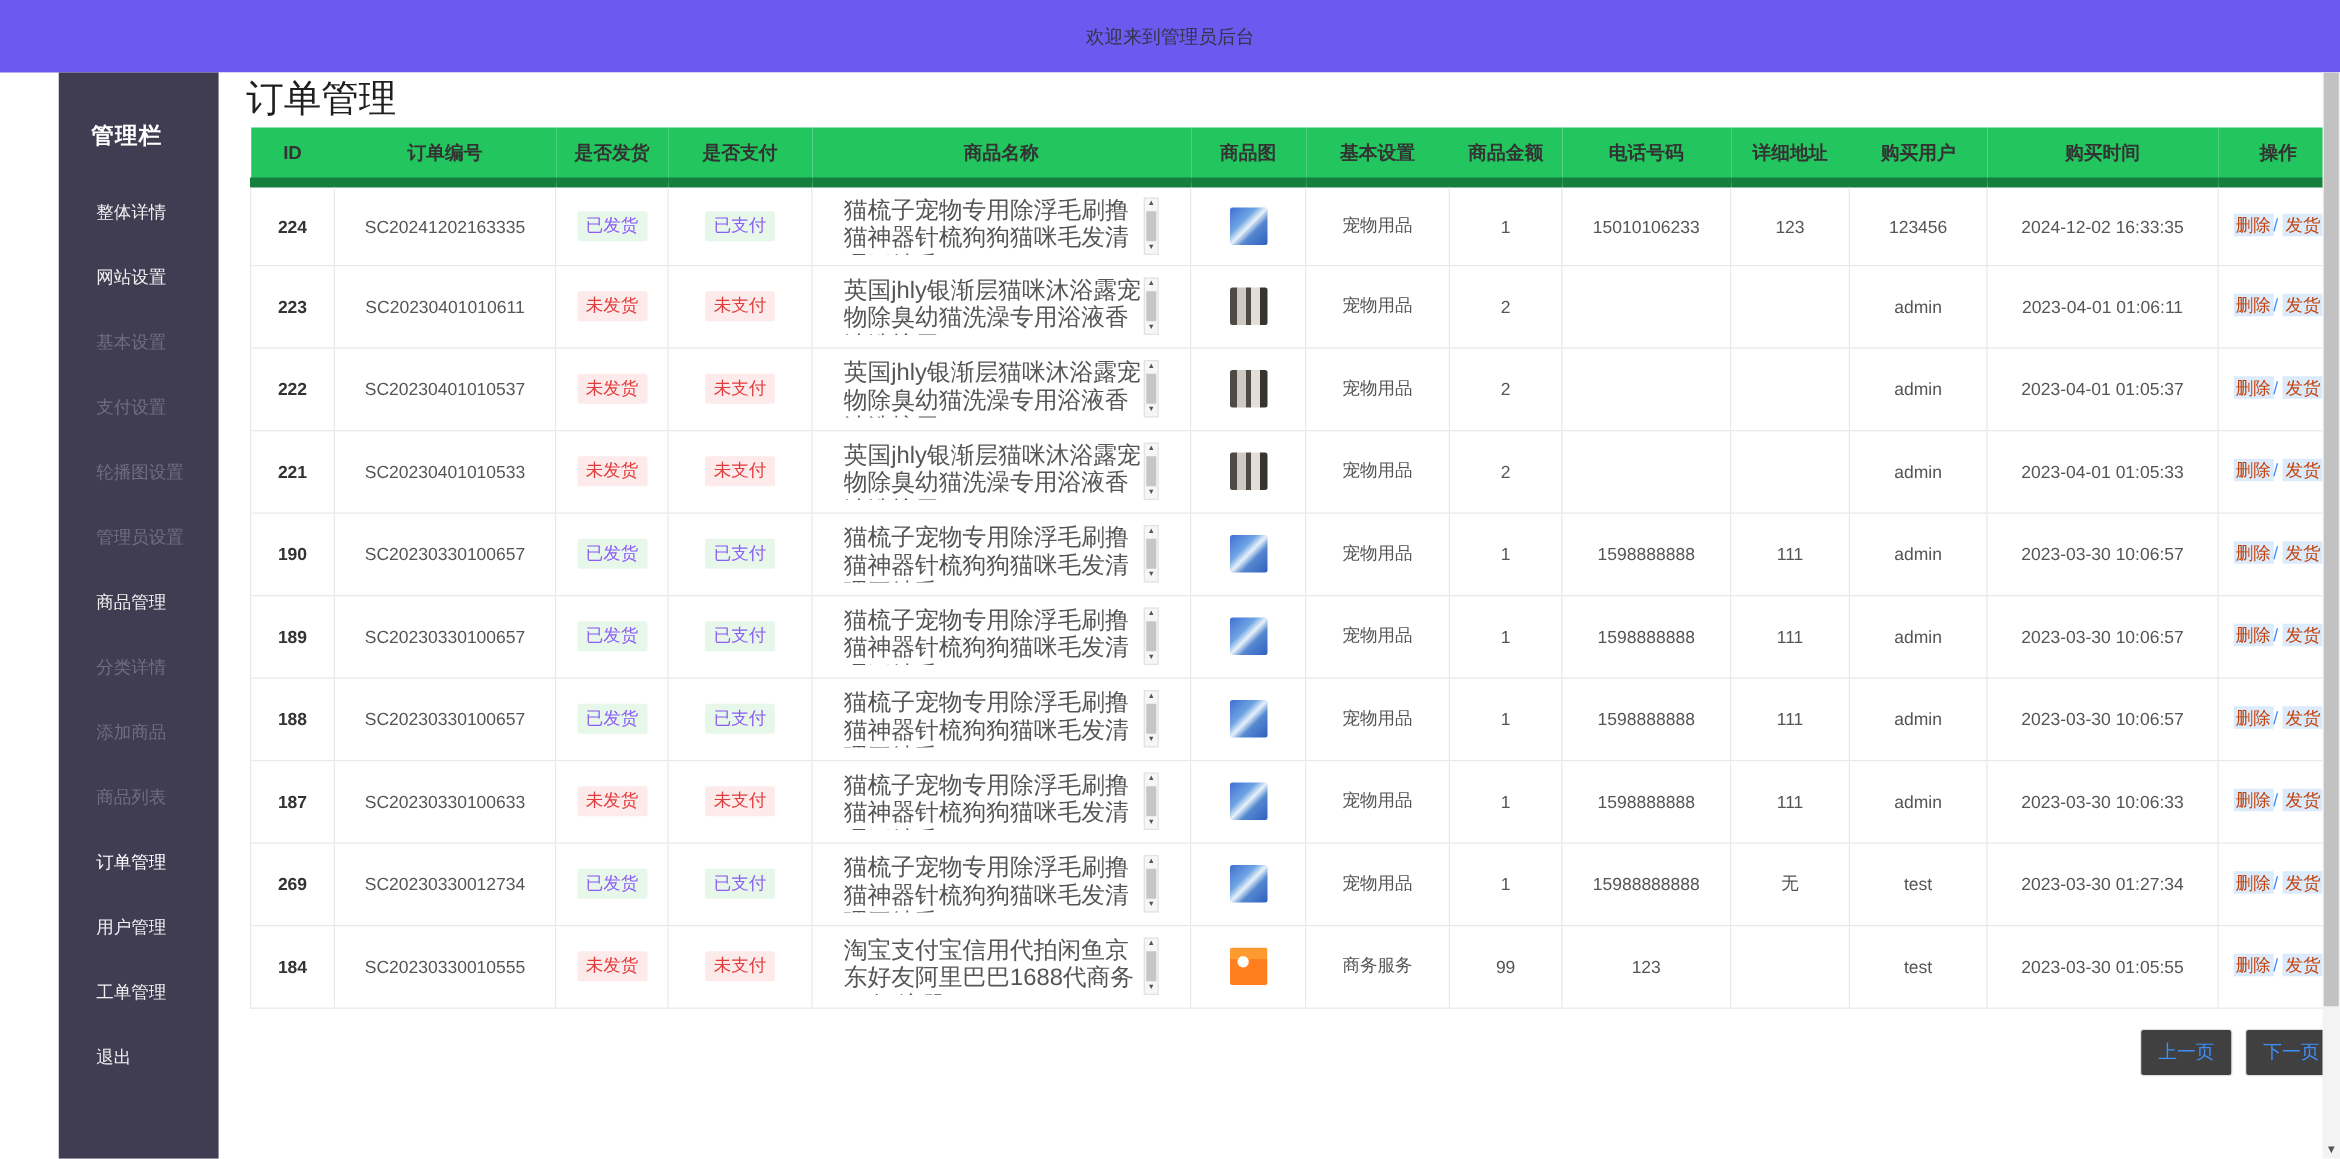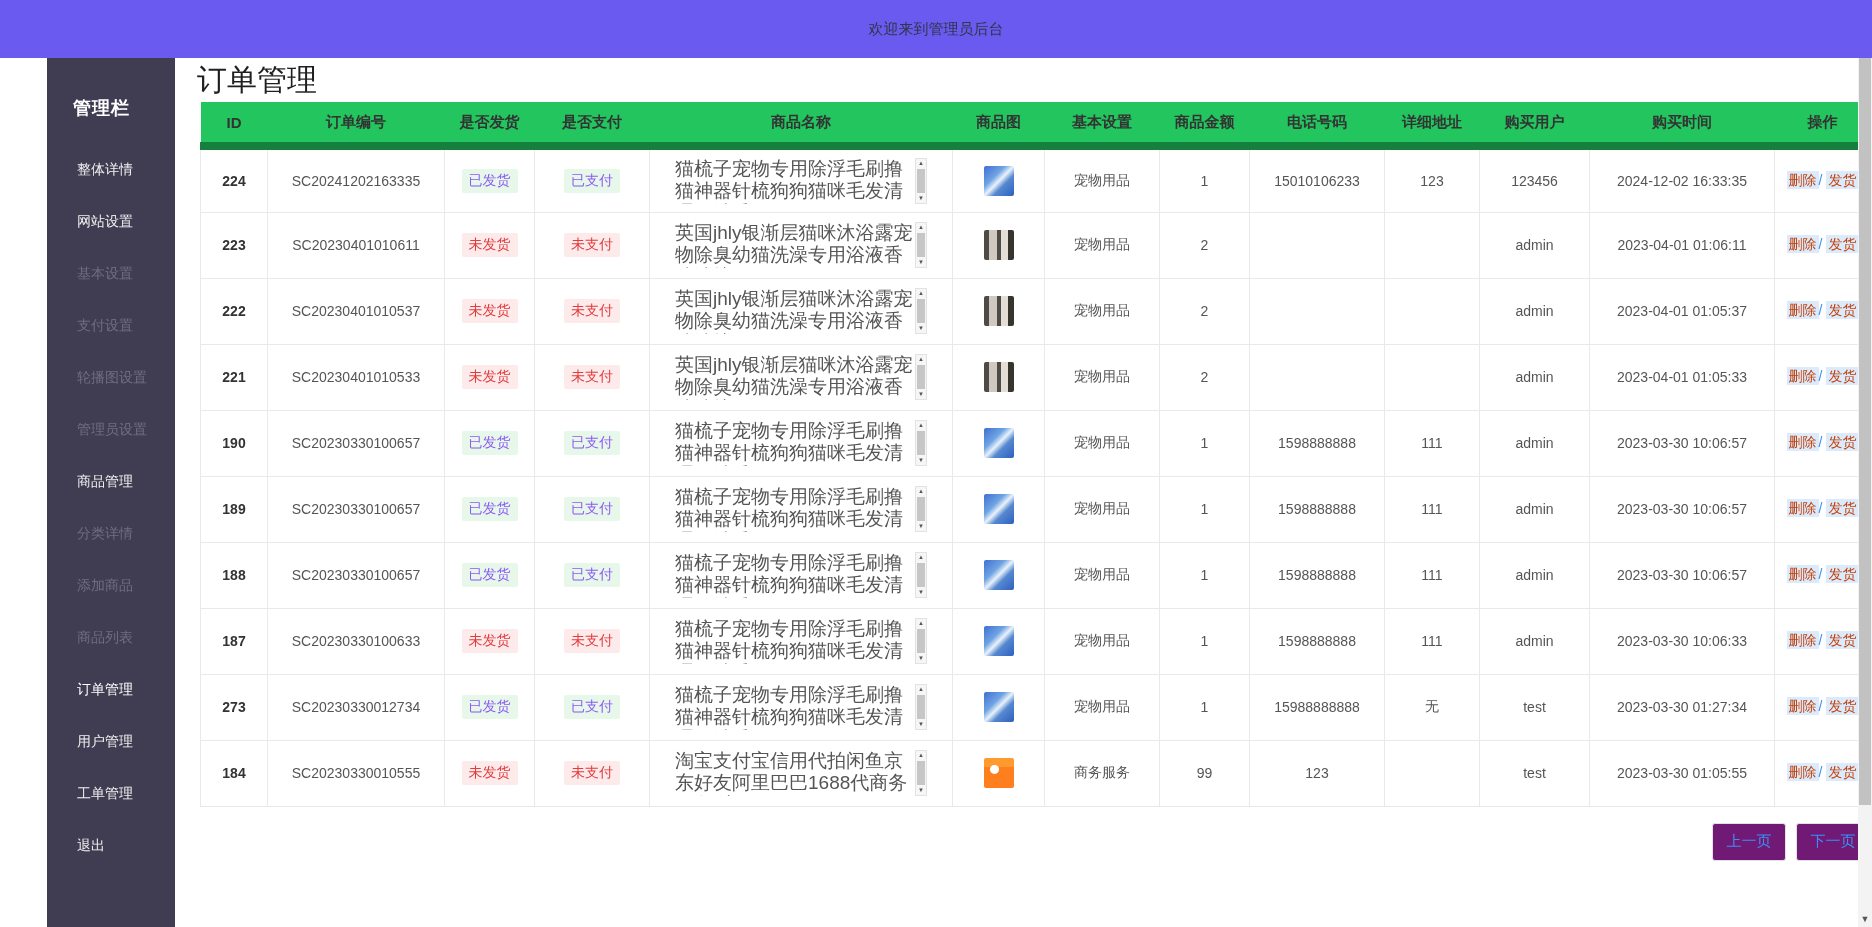--- a/index.html
+++ b/index.html
@@ -71,21 +71,21 @@
   .img-shampoo    { background: linear-gradient(90deg,#4e4a45 0 18%,#cfc9c2 18% 42%,#4e4a45 42% 55%,#e4ded6 55% 80%,#37342f 80% 100%); }
   .img-taobao     { background: radial-gradient(circle at 35% 38%, #ffffff 0 4px, rgba(255,255,255,0) 5px), linear-gradient(180deg,#ff9a2e 0 30%,#ff7f1f 30% 100%); }
 
   .lnk { color: #c2410c; background: #dcebfb; padding: 1px 2px; cursor: pointer; text-decoration: none; }
   .sep { color: #3e8ef7; margin-right: 4px; }
 
   
   .pagination { width: 1670px; display: flex; justify-content: flex-end; gap: 10px; margin-top: 16px; }
   .pagination button {
     width: 74px; height: 38px; border: 1px solid #e2e2e2; border-radius: 3px;
-    background: #701a75; color: #3e8ef7; font-size: 15px; cursor: pointer;
+    background: #404040; color: #3e8ef7; font-size: 15px; cursor: pointer;
     font-family: "Liberation Sans", sans-serif;
   }
 
   
   .vscrollbar {
     position: absolute; right: 0; top: 0; bottom: 0; width: 14px;
     background: #f3f3f3;
   }
   .vthumb { position: absolute; top: 0; left: 1px; width: 12px; height: 86%; background: #c2c2c2; }
   .varrow { position: absolute; bottom: 3px; width: 100%; text-align: center; font-size: 9px; color: #555; }
@@ -406,21 +406,21 @@
     <td>1</td>
     <td>1598888888</td>
     <td>111</td>
     <td>admin</td>
     <td>2023-03-30 10:06:33</td>
     <td class="c-actions">
       <a class="lnk">删除</a><span class="sep">/</span><a class="lnk">发货</a>
     </td>
   </tr>
             <tr class="order-row">
-    <td class="c-id">273</td>
+    <td class="c-id">269</td>
     <td>SC20230330012734</td>
     <td>
       <span class="badge ok">已发货</span>
     </td>
     <td>
       <span class="badge ok">已支付</span>
     </td>
     <td class="c-product">
       <div class="pwrap">
         <div class="ptext">猫梳子宠物专用除浮毛刷撸猫神器针梳狗狗猫咪毛发清理开结毛</div>

